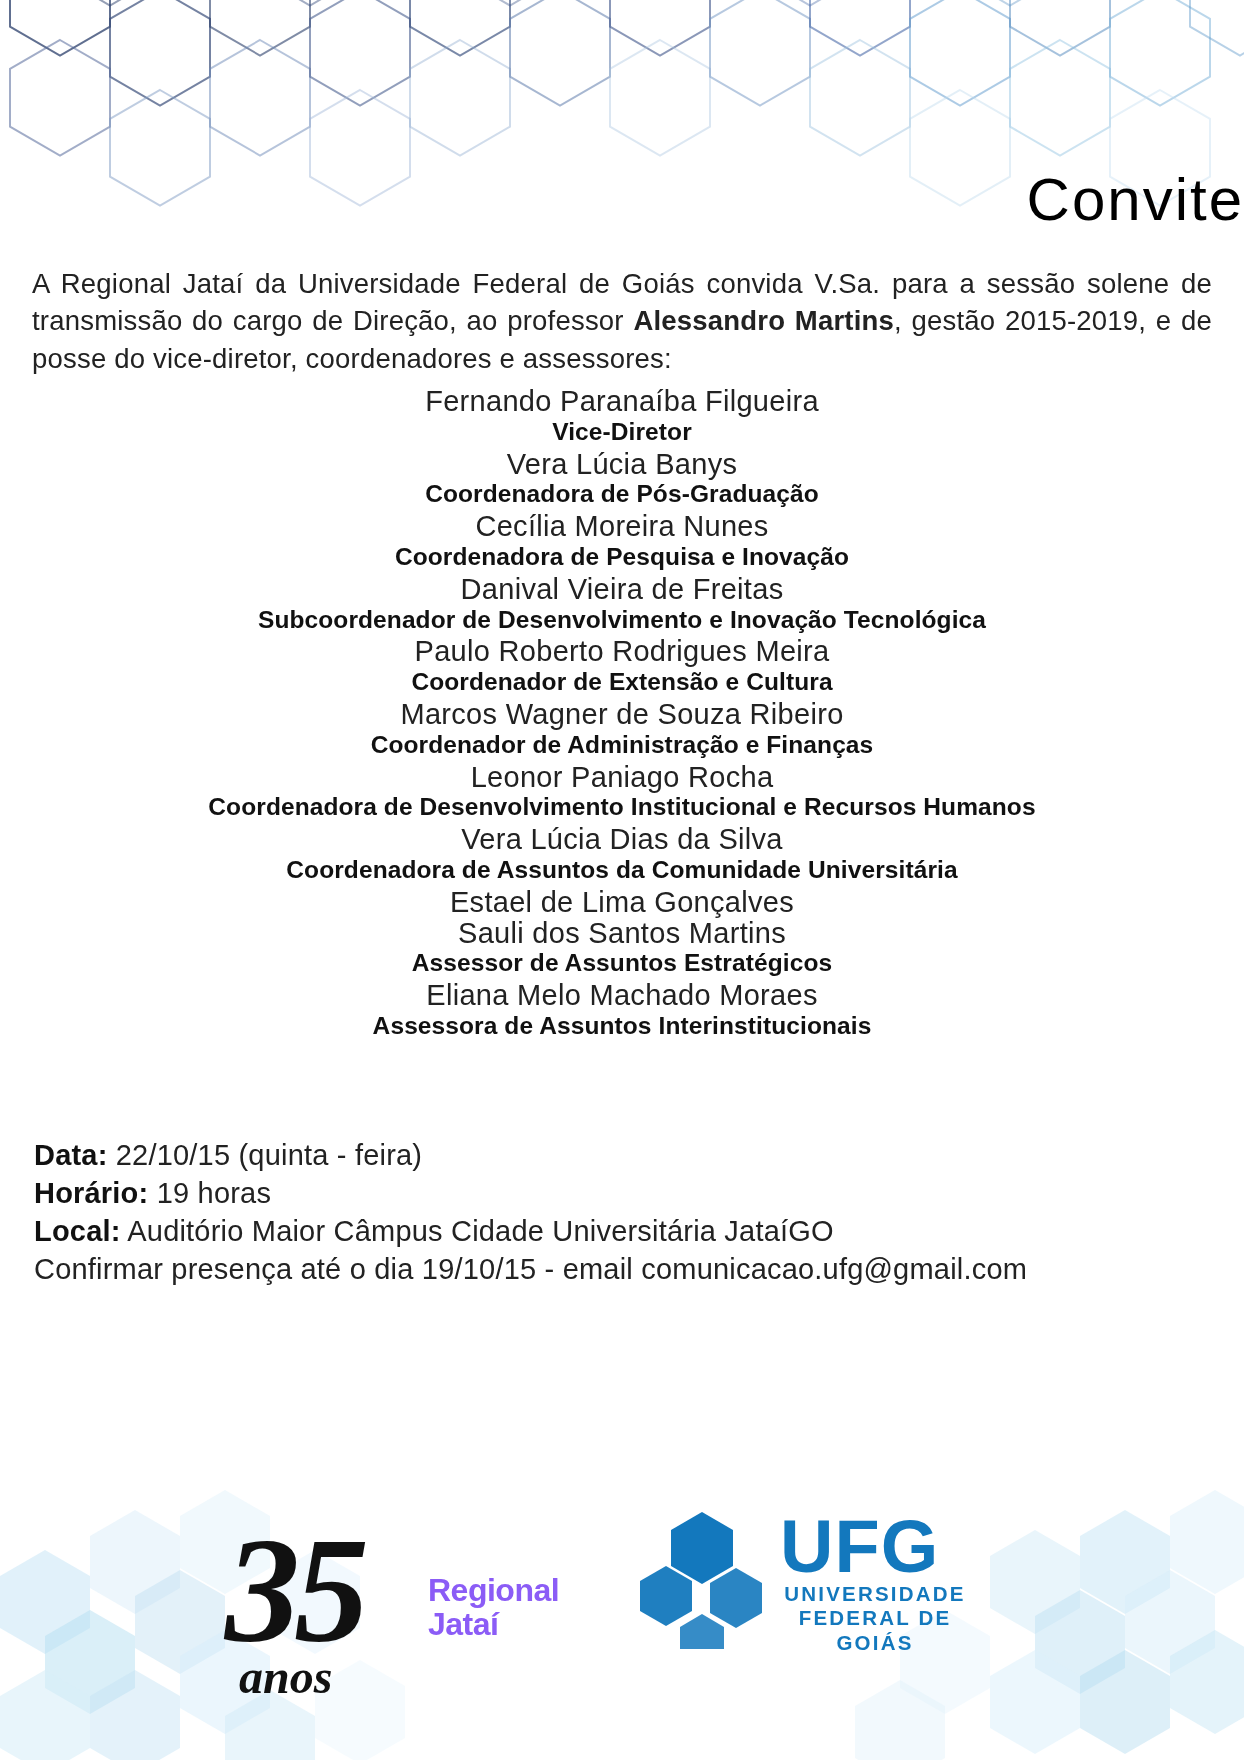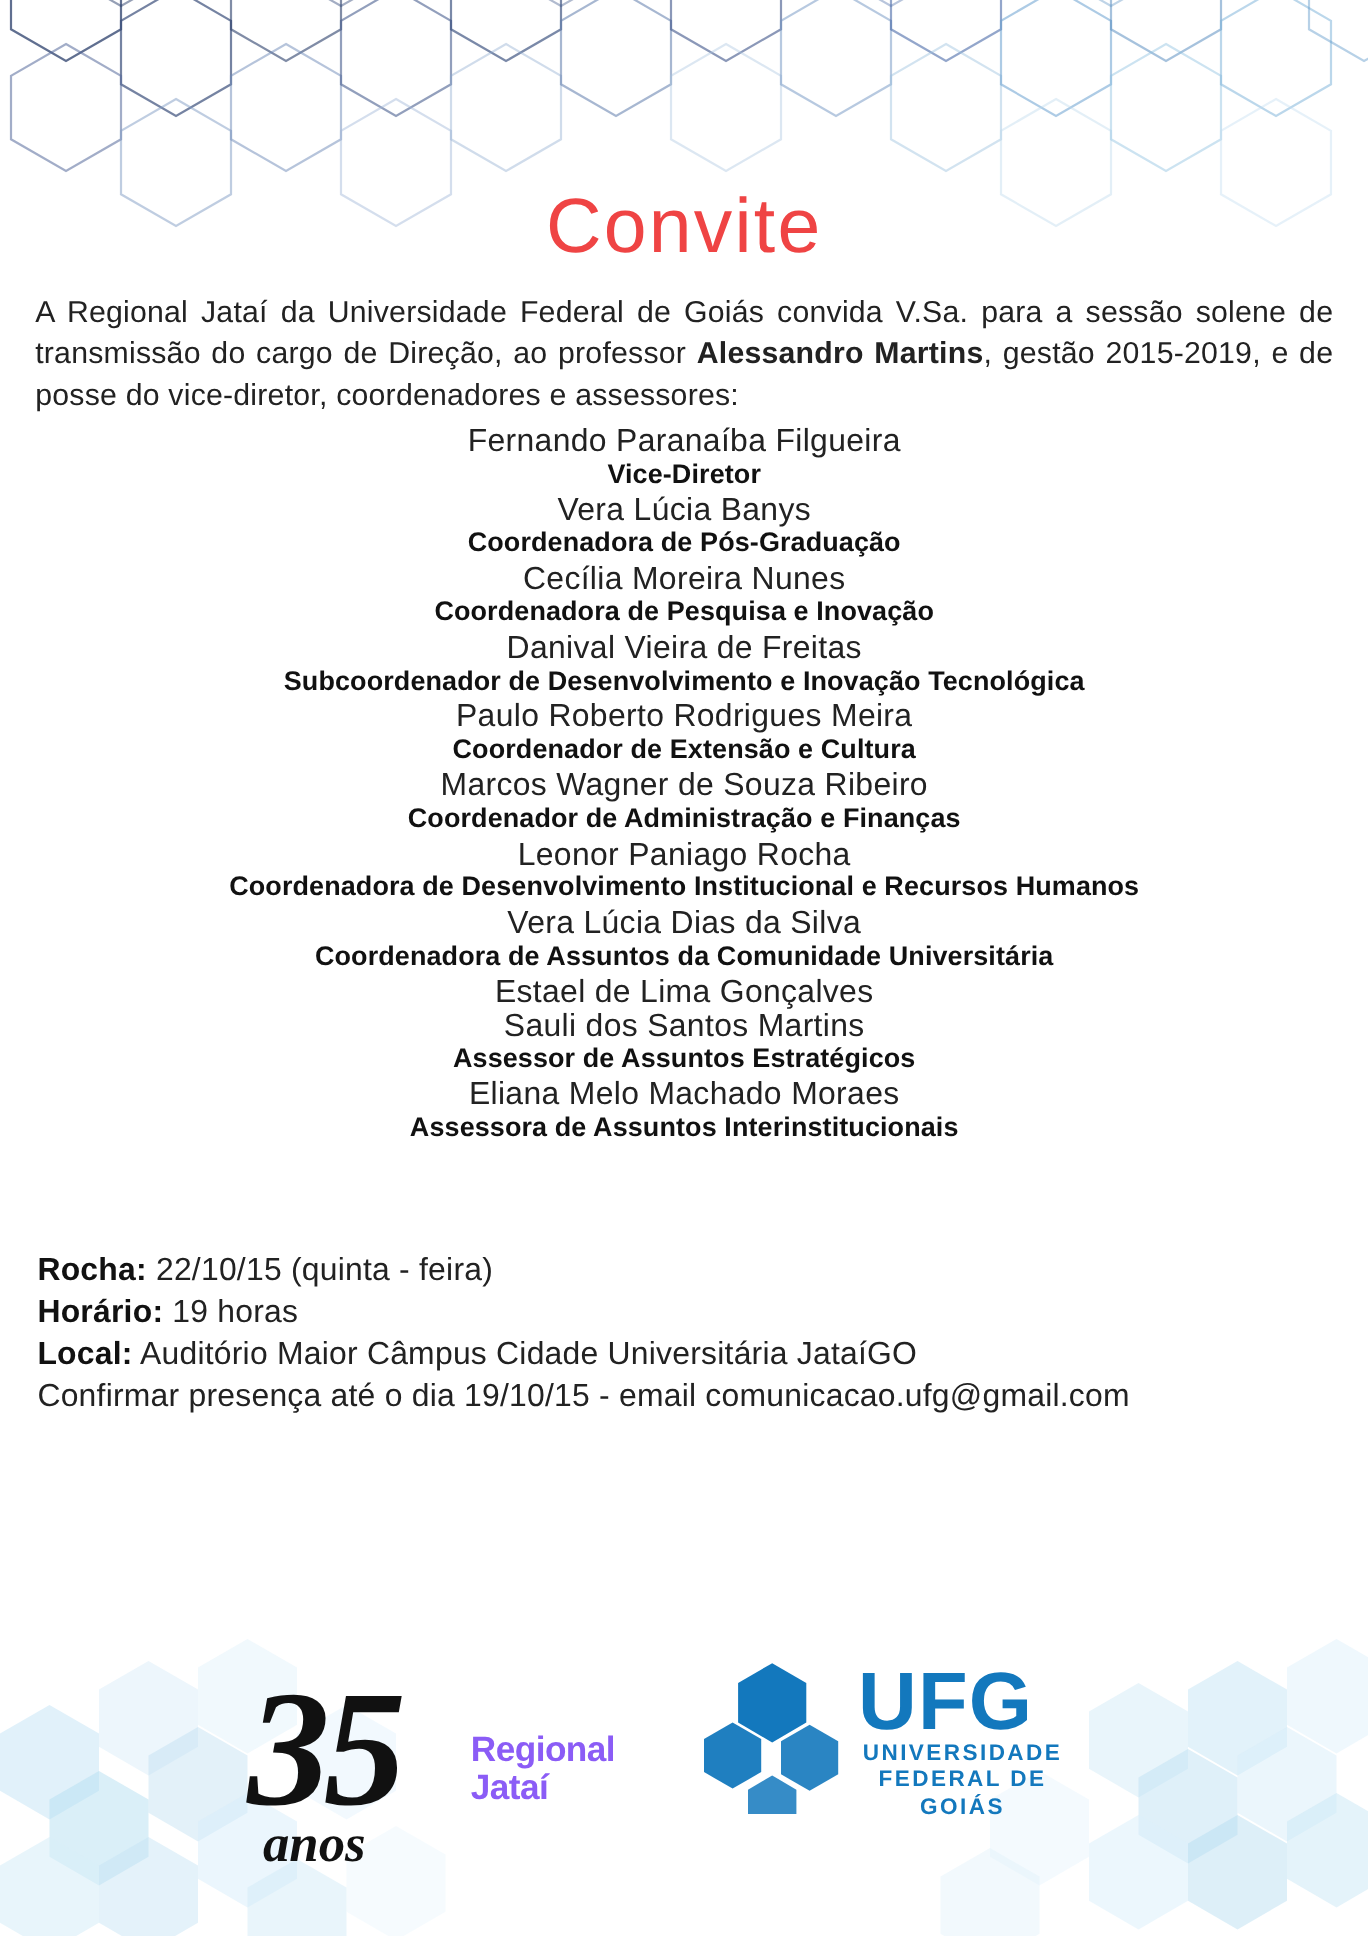--- a/index.html
+++ b/index.html
@@ -31,25 +31,25 @@
   }
   .hex-band.top { top: 0; height: 250px; }
   .hex-band.bottom { bottom: 0; height: 330px; }
 
   
   .title {
     position: absolute;
     top: 170px;
     left: 0;
     width: 1244px;
-    text-align: center;
-    font-size: 70px;
+    text-align: right;
+    font-size: 60px;
     font-weight: 300;
     letter-spacing: 2px;
-    color: #ef4444;
+    color: #000000;
     line-height: 1;
   }
 
   
   .intro {
     position: absolute;
     top: 265px;
     left: 32px;
     width: 1180px;
     font-size: 27.5px;
@@ -328,21 +328,21 @@
       <div class="person-role">Assessor de Assuntos Estratégicos</div>
     </div>
     <div>
       <div class="person-name">Eliana Melo Machado Moraes</div>
       <div class="person-role">Assessora de Assuntos Interinstitucionais</div>
     </div>
   </div>
 
   <div class="details">
     <div class="detail-line">
-      <span class="lbl">Rocha:</span><span> 22/10/15 (quinta - feira)</span>
+      <span class="lbl">Data:</span><span> 22/10/15 (quinta - feira)</span>
     </div>
     <div class="detail-line">
       <span class="lbl">Horário:</span><span> 19 horas</span>
     </div>
     <div class="detail-line">
       <span class="lbl">Local:</span><span> Auditório Maior  Câmpus Cidade Universitária  JataíGO</span>
     </div>
     <div class="detail-line">Confirmar presença até o dia 19/10/15 - email comunicacao.ufg@gmail.com</div>
   </div>
 

